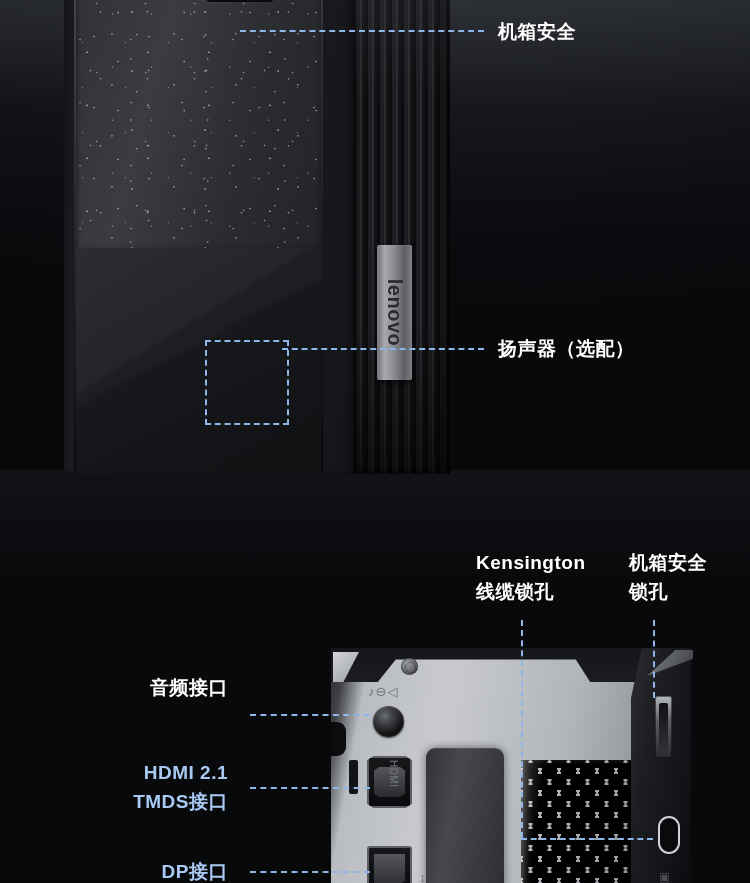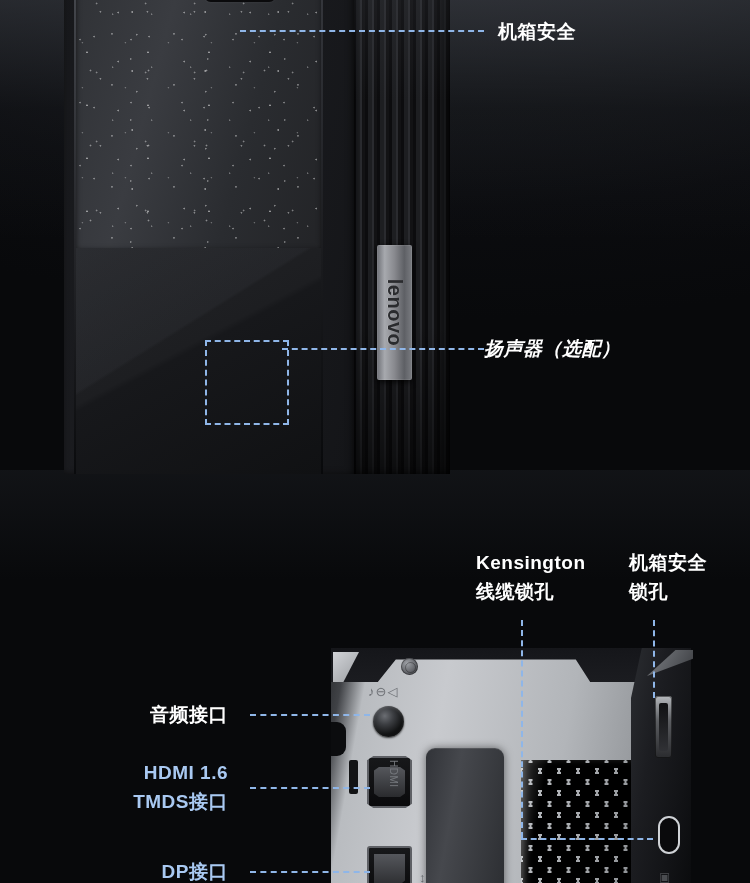--- a/index.html
+++ b/index.html
@@ -345,28 +345,28 @@
   <div class="dash-v" style="left:653px; top:620px; height:78px;"></div>
 
   <div class="dash-h" style="left:250px; top:714px; width:120px;"></div>
 
   <div class="dash-h" style="left:250px; top:787px; width:120px;"></div>
 
   <div class="dash-h" style="left:250px; top:871px; width:120px;"></div>
 
   <div class="label" style="left:498px; top:17px;">机箱安全</div>
 
-  <div class="label" style="left:484px; top:334px;font-style:italic;">扬声器（选配）</div>
+  <div class="label" style="left:498px; top:334px;">扬声器（选配）</div>
 
   <div class="label" style="left:629px; top:548px;">机箱安全
 锁孔</div>
 
   <div class="label" style="left:476px; top:548px;">Kensington
 线缆锁孔</div>
 
-  <div class="label ralign" style="left:80px; top:700px; width:148px;">音频接口</div>
-
-  <div class="label blue ralign" style="left:60px; top:758px; width:168px;">HDMI 1.6
+  <div class="label ralign" style="left:80px; top:673px; width:148px;">音频接口</div>
+
+  <div class="label blue ralign" style="left:60px; top:758px; width:168px;">HDMI 2.1
 TMDS接口</div>
 
   <div class="label blue ralign" style="left:80px; top:857px; width:148px;">DP接口</div>
 
 </div>
 
 </body></html>

